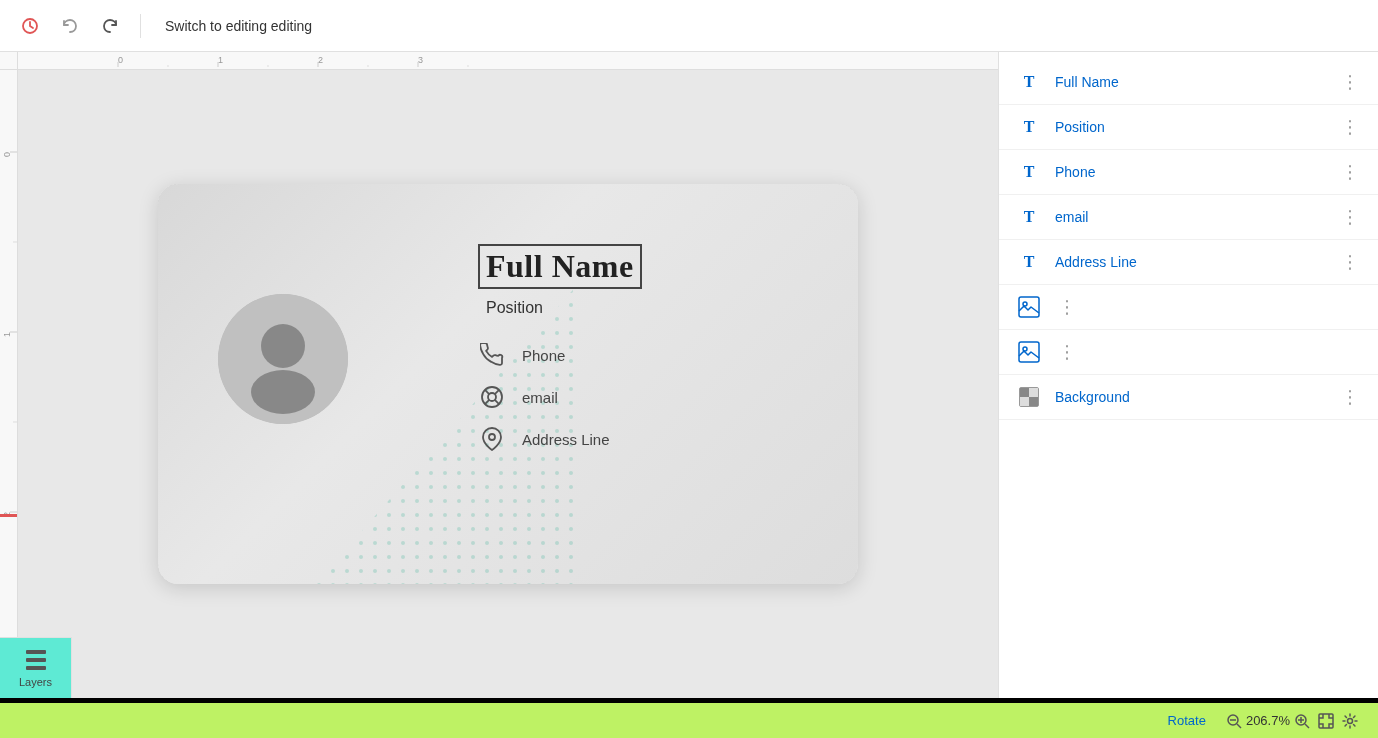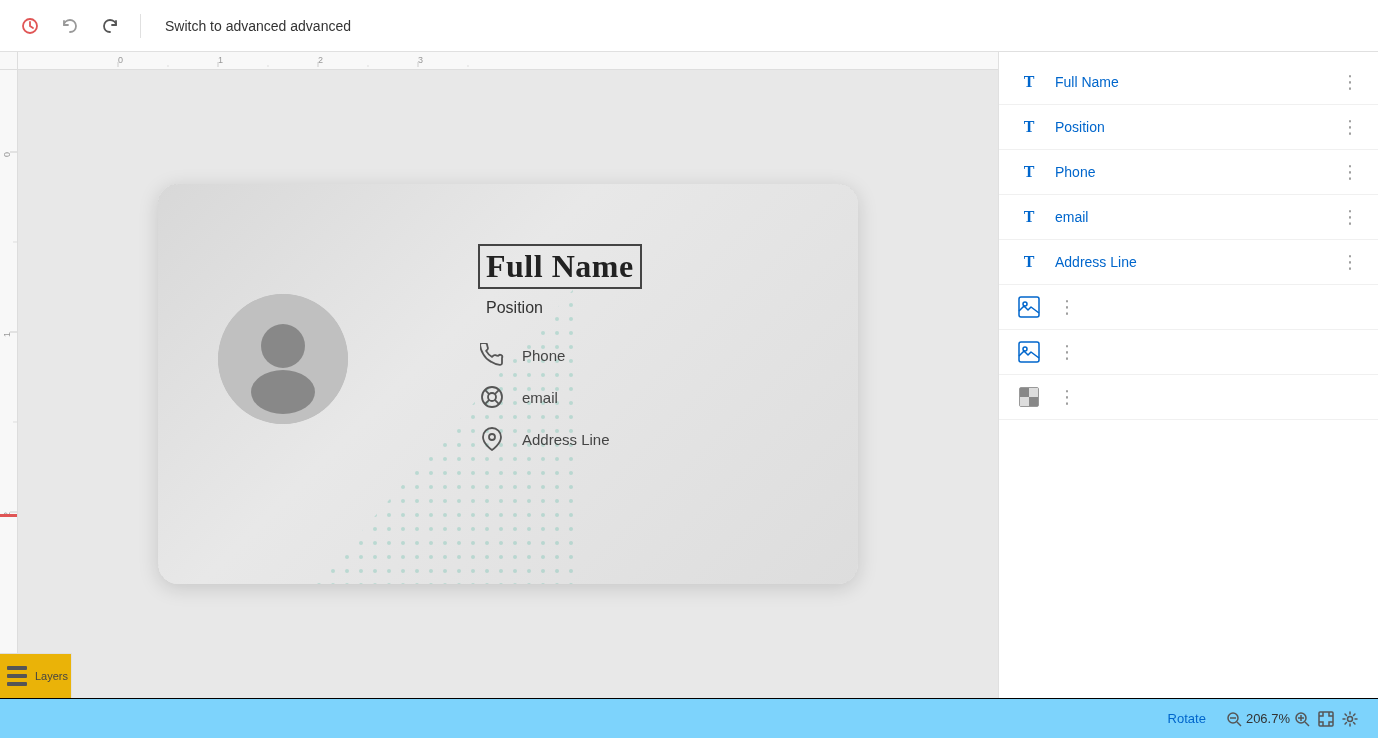--- a/index.html
+++ b/index.html
@@ -207,22 +207,22 @@
       justify-content: center;
       color: #999;
       font-size: 18px;
       cursor: pointer;
       border-radius: 4px;
     }
 
     
     .bottom-bar {
       height: 40px;
-      background: #7dd3fc;
-      border-top: 1px solid #000000;
+      background: #bef264;
+      border-top: 5px solid #000000;
       display: flex;
       align-items: center;
       padding: 0 16px;
       gap: 8px;
       flex-shrink: 0;
     }
     .bottom-bar-left {
       display: flex;
       align-items: center;
       gap: 8px;
@@ -248,24 +248,25 @@
       color: #555; font-size: 16px;
     }
     .zoom-level { font-size: 13px; color: #333; }
 
     
     .layers-bottom {
       position: absolute;
       bottom: 0;
       left: 0;
       width: 72px;
-      background: #eab308;
+      background: #5eead4;
       border-top: 1px solid #e0e0e0;
       border-right: 1px solid #e0e0e0;
       display: flex;
+      flex-direction: column;
       align-items: center;
       justify-content: center;
       padding: 10px 0;
       cursor: pointer;
       gap: 4px;
     }
     .layers-label {
       font-size: 11px;
       color: #444;
     }
@@ -304,21 +305,21 @@
       <polyline points="3,4 3,8 7,8" stroke="#999" stroke-width="1.8" stroke-linecap="round" stroke-linejoin="round" fill="none"></polyline>
     </svg>
   </button>
   <button class="toolbar-icon-btn" title="Redo">
     <svg width="18" height="18" viewBox="0 0 18 18" fill="none">
       <path d="M15 8 C15 5 12 3 9 3 C6 3 3 5.5 3 9 C3 12.5 5.5 15 9 15" stroke="#555" stroke-width="1.8" stroke-linecap="round" fill="none"></path>
       <polyline points="15,4 15,8 11,8" stroke="#555" stroke-width="1.8" stroke-linecap="round" stroke-linejoin="round" fill="none"></polyline>
     </svg>
   </button>
   <div class="toolbar-divider"></div>
-  <span class="toolbar-label">Switch to advanced advanced</span>
+  <span class="toolbar-label">Switch to editing editing</span>
 </div>
 
 <div class="main-area">
 
   <div class="canvas-area">
 
     <div class="ruler-corner"></div>
 
     <div class="ruler-h">
       <div style="position:relative; width:100%; height:100%;">
@@ -498,20 +499,21 @@
 
       <div class="layer-item">
         <div class="layer-icon">
           <div class="checkerboard-icon">
             <div class="checker-cell-dark"></div>
             <div class="checker-cell-light"></div>
             <div class="checker-cell-light"></div>
             <div class="checker-cell-dark"></div>
           </div>
         </div>
+        <span class="layer-name">Background</span>
         <div class="layer-menu-btn">⋮</div>
       </div>
 
     </div>
   </div>
 </div>
 
 <div class="bottom-bar">
   <div class="bottom-bar-left"></div>
   <button class="rotate-btn">Rotate</button>

